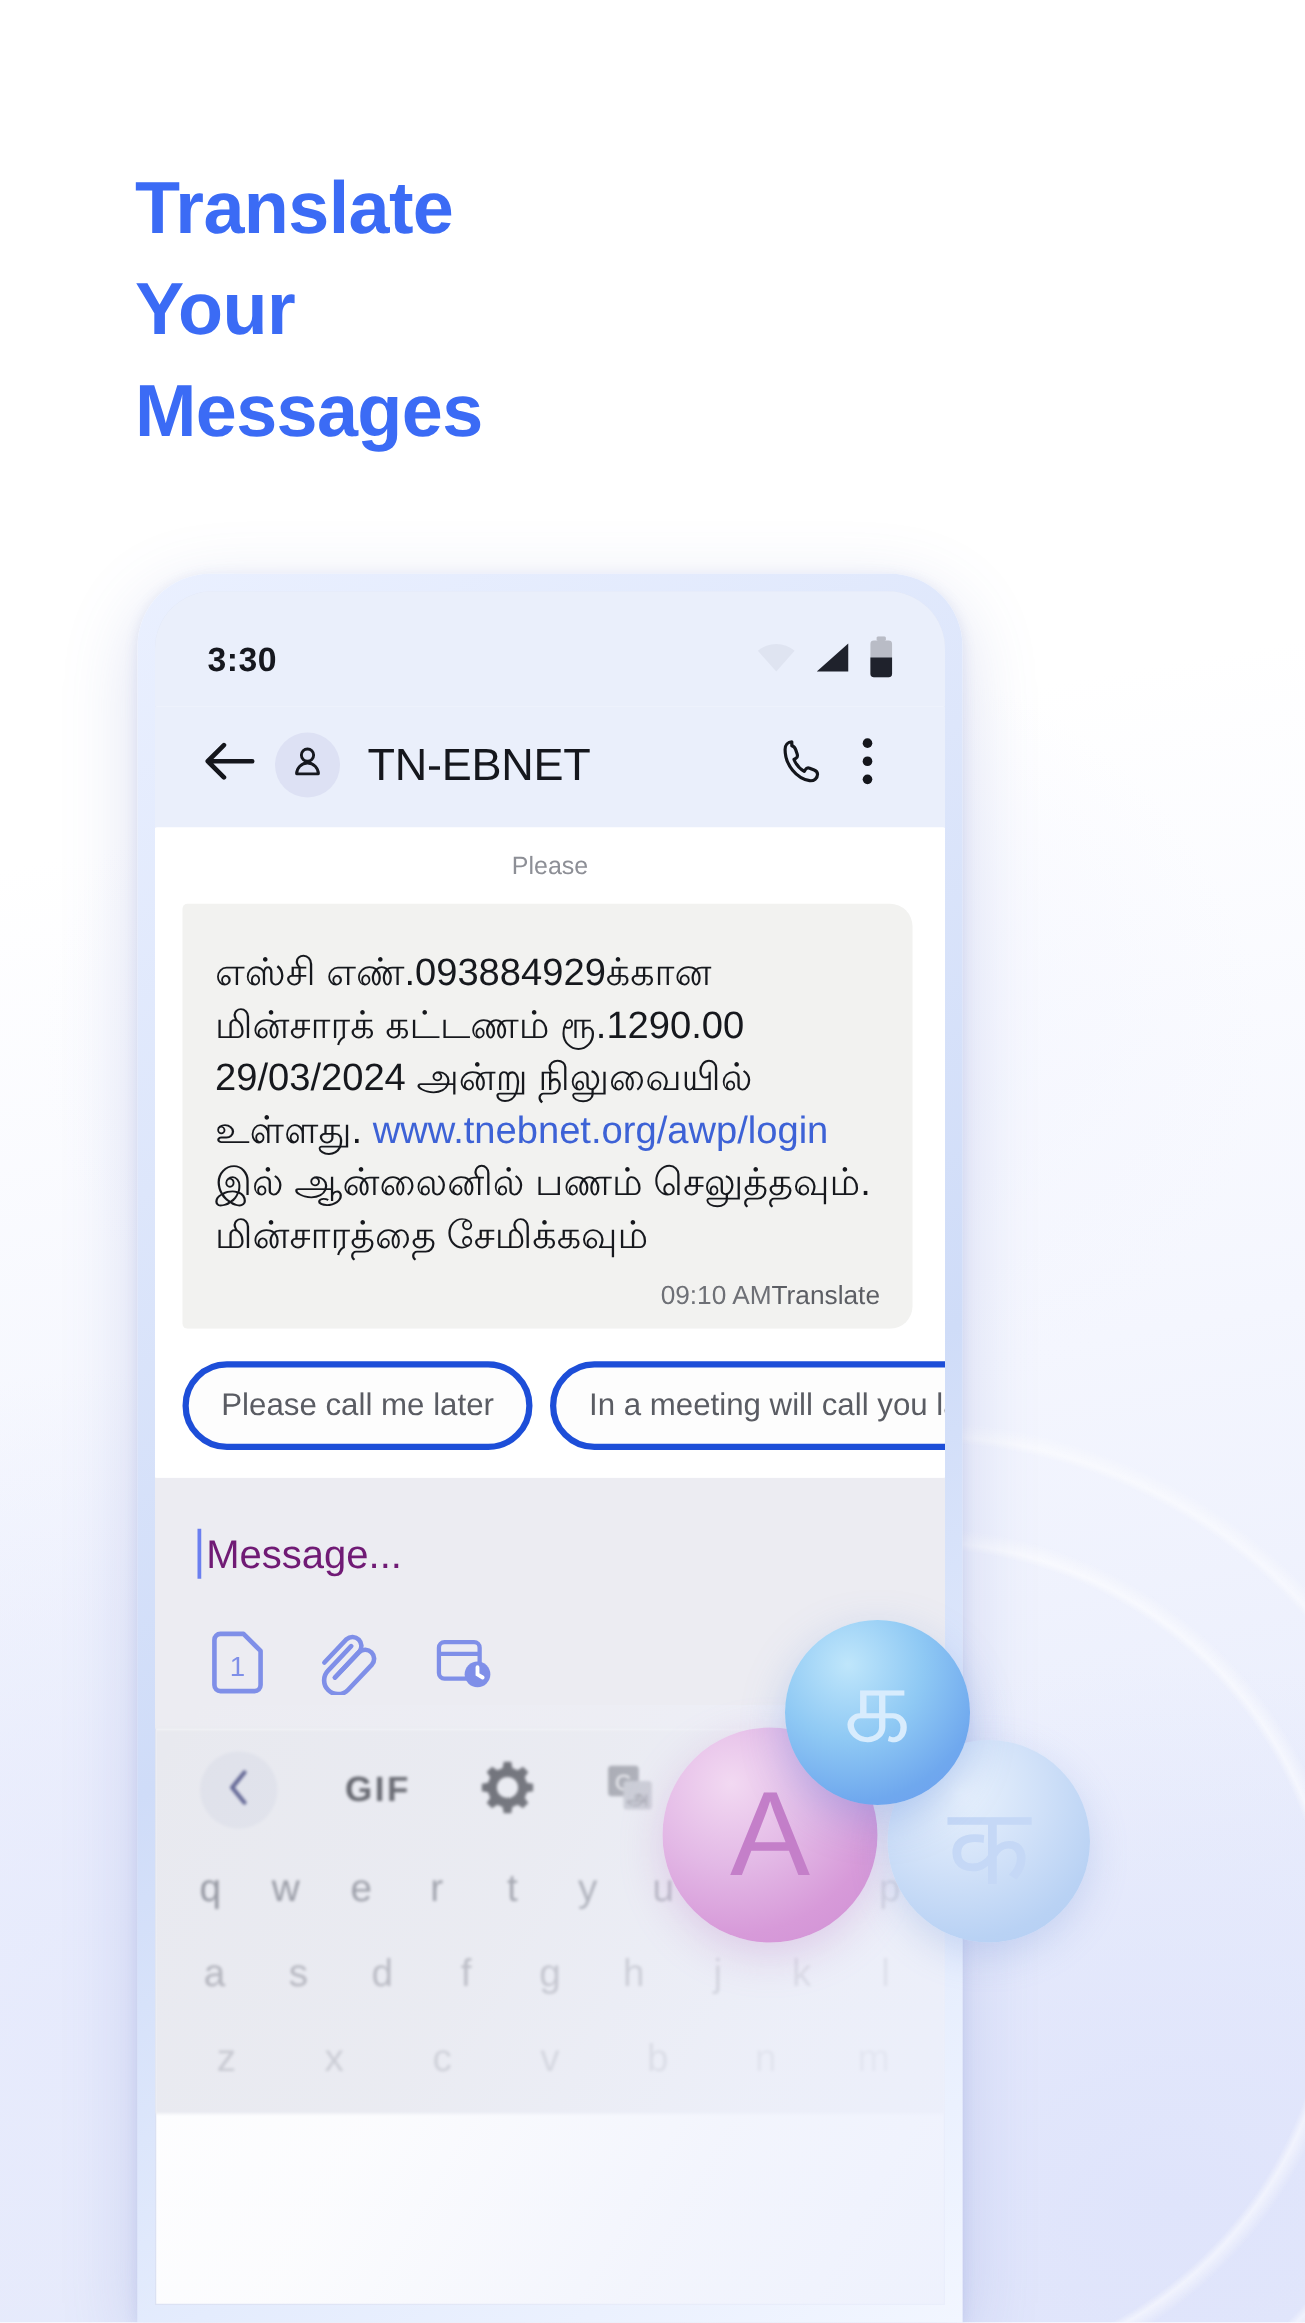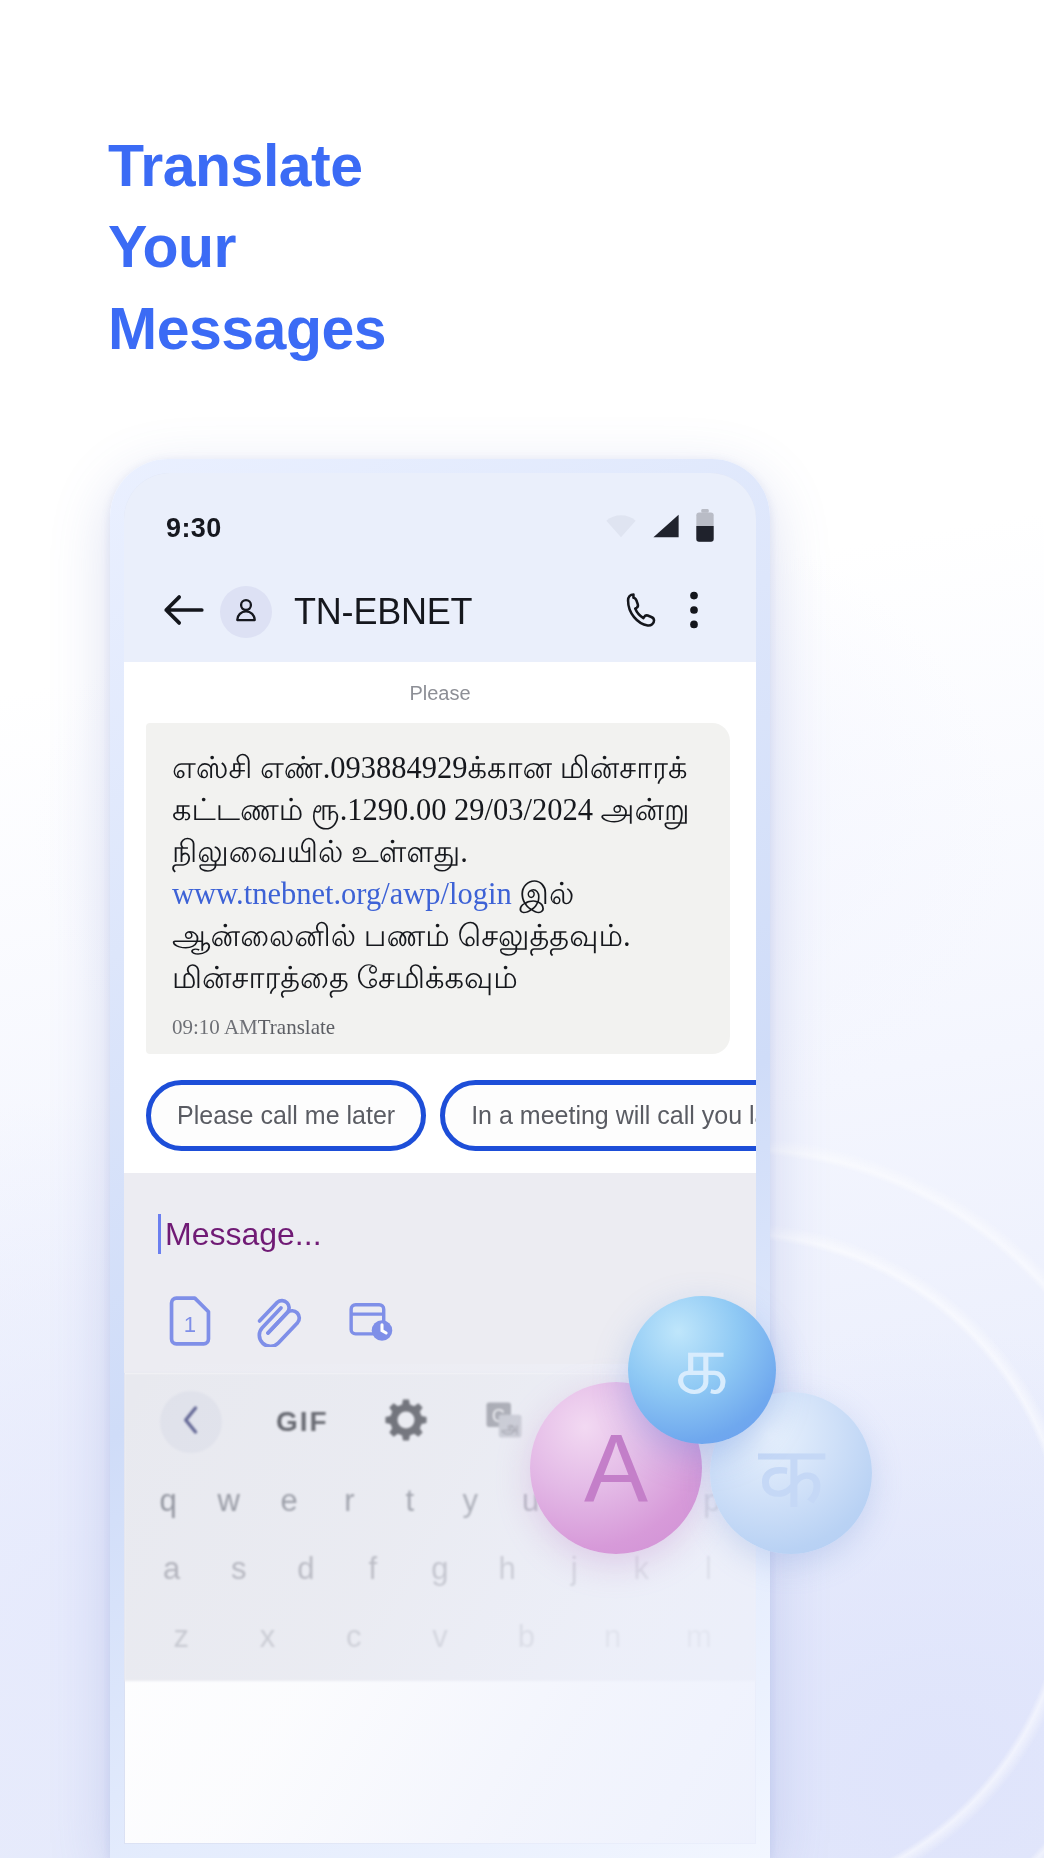--- a/index.html
+++ b/index.html
@@ -132,36 +132,35 @@
   #day-divider {
     text-align: center;
     font-size: 20px;
     color: #8d8f96;
     padding: 4px 0 18px 0;
   }
   #bubble {
     margin: 0 26px 0 22px;
     background: #f2f2f0;
     border-radius: 4px 18px 18px 4px;
-    padding: 24px 26px 14px 26px;
-    font-family: Liberation Serif, serif;
+    padding: 34px 26px 14px 26px;
   }
   #bubble-text {
     font-size: 30.5px;
     line-height: 1.38;
     color: #16181d;
     word-break: break-word;
   }
   #bubble-text a, .msg-link {
     color: #3d62d6;
     text-decoration: none;
   }
   #bubble-meta {
     display: flex;
-    justify-content: flex-start;
+    justify-content: flex-end;
     align-items: center;
     margin-top: 16px;
     font-size: 21px;
     color: #6e7076;
   }
   #translate-action { color: #5c5e64; }
 
   
   #quick-replies {
     display: flex;
@@ -297,21 +296,21 @@
 <div id="bg-rings"></div>
 
 <div id="headline">Translate
 Your
 Messages</div>
 
 <div id="phone-frame">
   <div id="phone-screen">
 
     <div id="status-bar">
-      <div id="status-time">9:30</div>
+      <div id="status-time">3:30</div>
       <div id="status-icons">
         <span>
           <svg width="34" height="28" viewBox="0 0 24 20">
               <path d="M12 18 L1.5 6.2 A16 16 0 0 1 22.5 6.2 Z" fill="#dfe4f1"></path>
             </svg>
         </span>
         <span>
           <svg width="32" height="28" viewBox="0 0 22 20">
               <path d="M20 2 L20 18 L2 18 Z" fill="#1f222c"></path>
             </svg>

